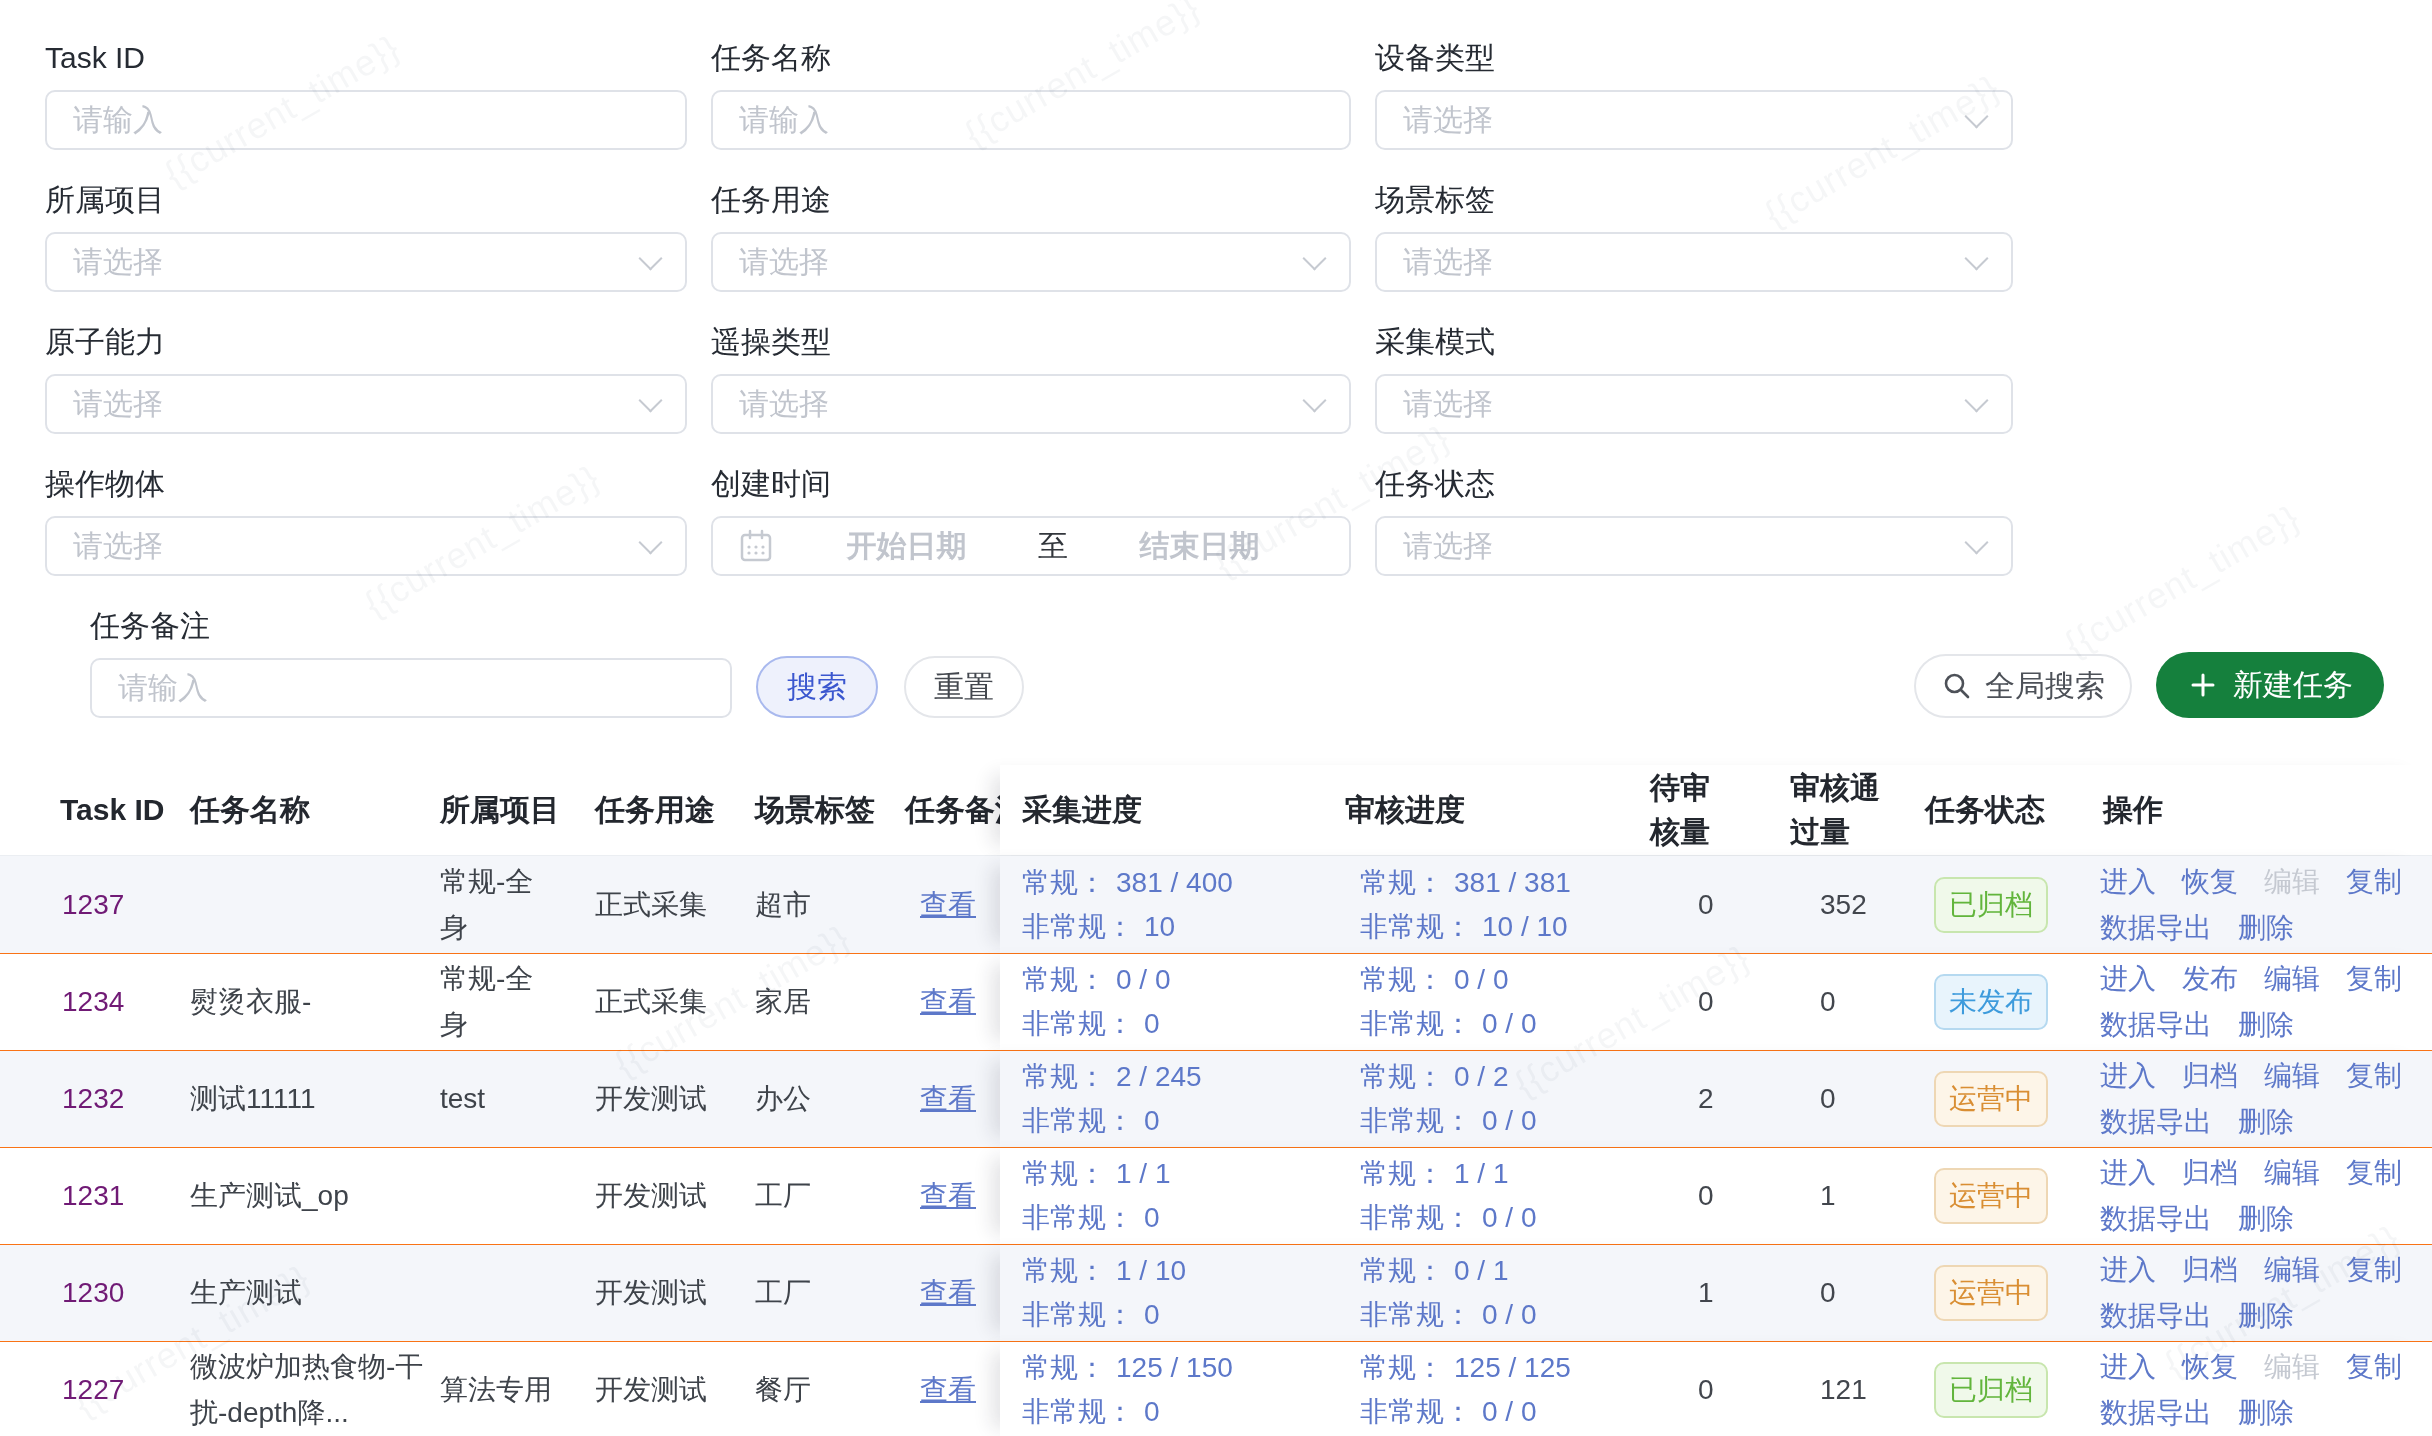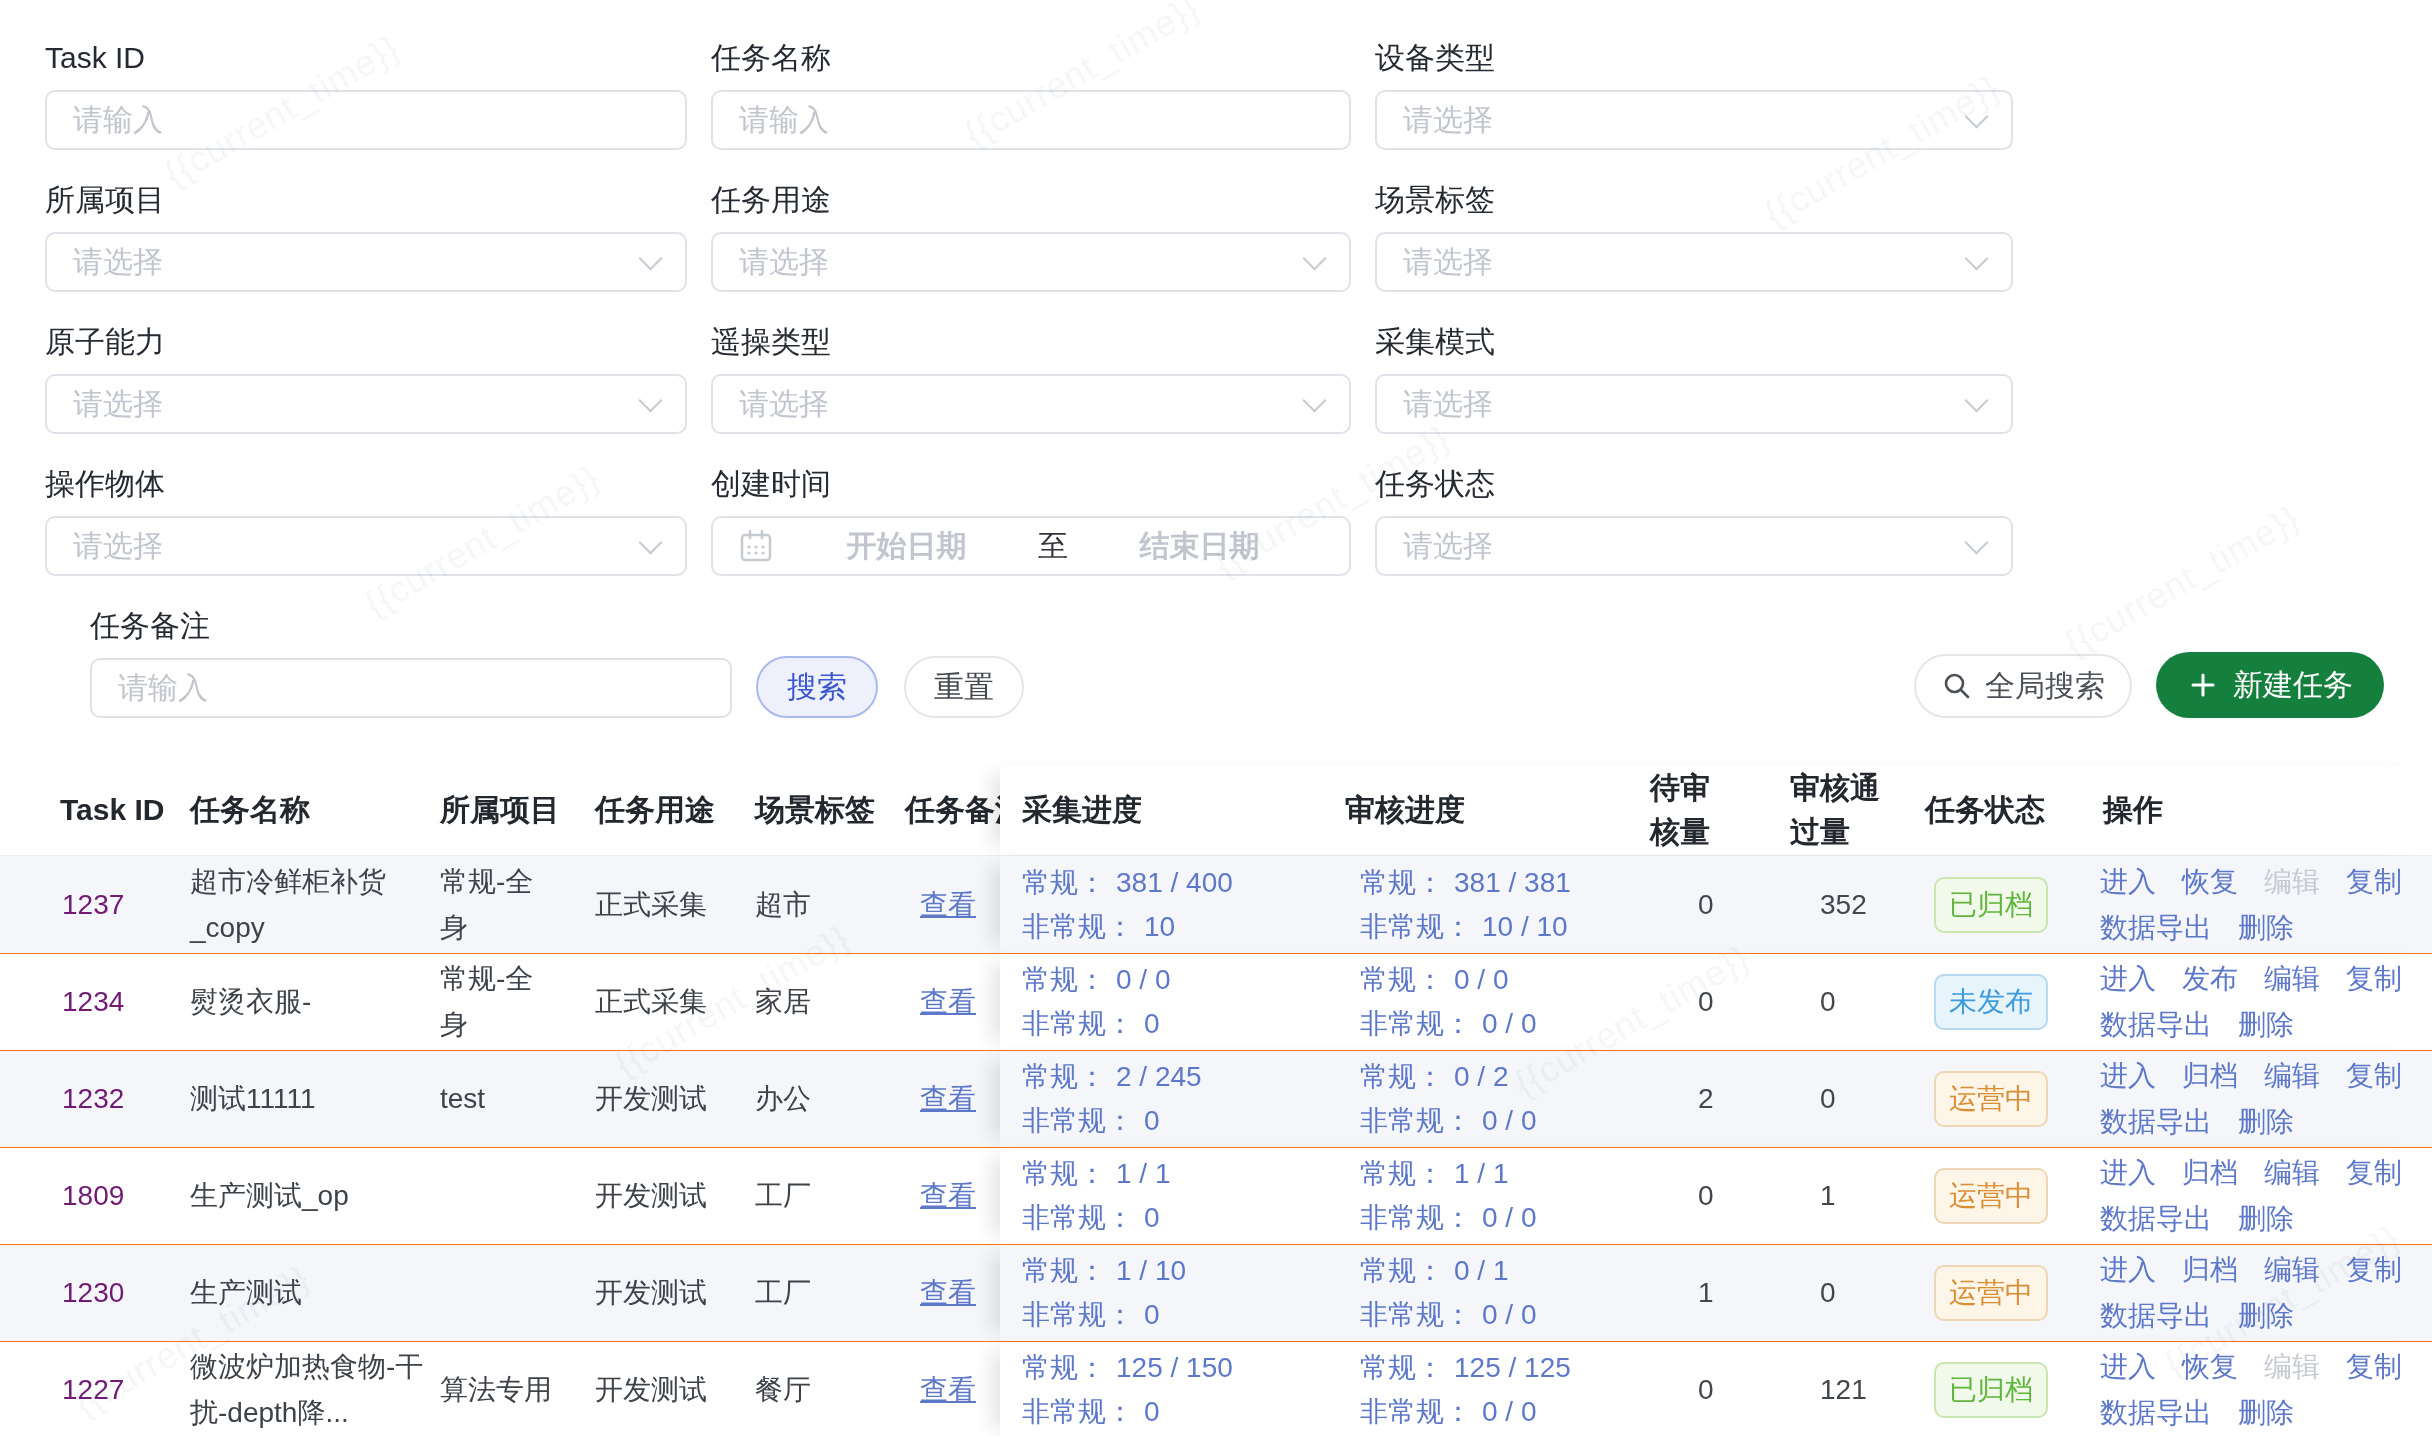--- a/index.html
+++ b/index.html
@@ -232,21 +232,20 @@
       <div class="th th-review">审核进度</div>
       <div class="th th-pending wrap">待审核量</div>
       <div class="th th-approved wrap">审核通过量</div>
       <div class="th th-status">任务状态</div>
       <div class="th th-ops">操作</div>
     </div>
   </div>
   <div id="table-body">
       <div class="trow odd">
         <div class="cell c-id">1237</div>
-        <div class="cell c-name">超市冷鲜柜补货_copy</div>
         <div class="cell c-project">常规-全身</div>
         <div class="cell c-purpose">正式采集</div>
         <div class="cell c-scene">超市</div>
         <div class="cell c-remark">
           <span class="vlink">查看</span>
         </div>
         <div class="panel">
           <div class="cell p-collect">
             <div class="pline">
               <span class="plabel">常规：</span>
@@ -366,21 +365,21 @@
             <span class="op">进入</span>
             <span class="op">归档</span>
             <span class="op">编辑</span>
             <span class="op">复制</span>
             <span class="op">数据导出</span>
             <span class="op">删除</span>
           </div>
         </div>
       </div>
       <div class="trow">
-        <div class="cell c-id">1809</div>
+        <div class="cell c-id">1231</div>
         <div class="cell c-name">生产测试_op</div>
         <div class="cell c-project"></div>
         <div class="cell c-purpose">开发测试</div>
         <div class="cell c-scene">工厂</div>
         <div class="cell c-remark">
           <span class="vlink">查看</span>
         </div>
         <div class="panel">
           <div class="cell p-collect">
             <div class="pline">

